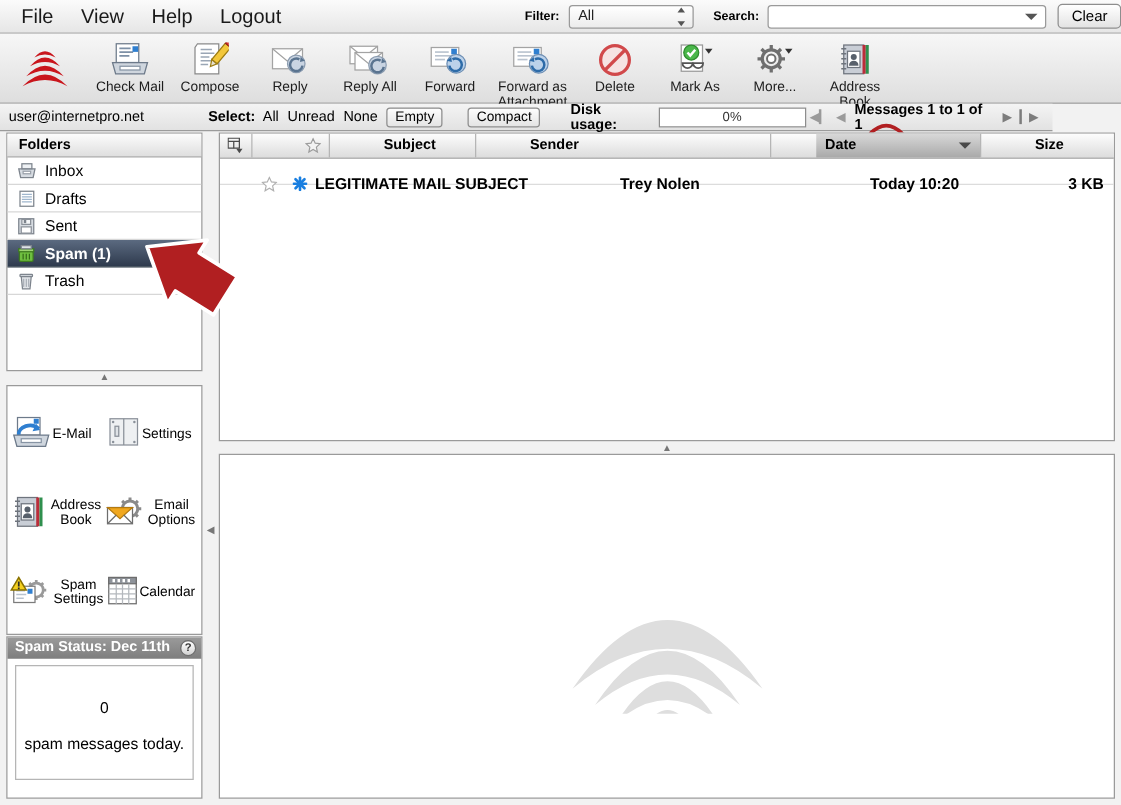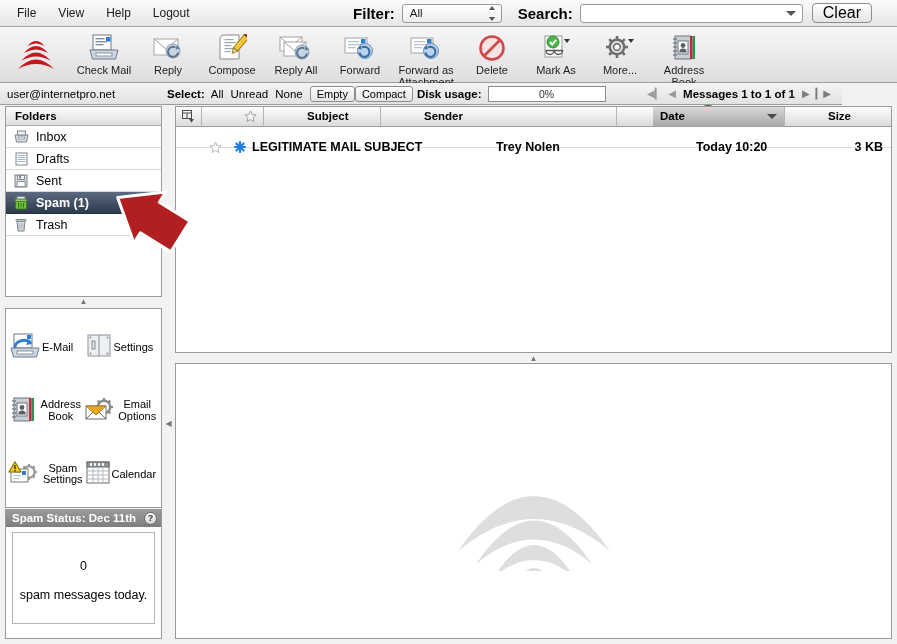--- a/index.html
+++ b/index.html
@@ -12,24 +12,24 @@
   }
   #app { position:relative; width:897px; height:644px; background:#f2f2f2; }
 
   
   .menubar{
     position:absolute; left:0; top:0; width:897px; height:27px;
     background:linear-gradient(#fbfbfb,#e6e6e6);
     border-bottom:1px solid #a6a6a6;
     display:flex; align-items:center;
   }
-  .menu-item{ padding:0 11px; font-size:12px; color:#1a1a1a; line-height:27px; height:27px; cursor:default;}
+  .menu-item{ padding:0 11px; font-size:16px; color:#1a1a1a; line-height:27px; height:27px; cursor:default;}
   .menu-item:first-child{ margin-left:6px; }
   .mb-spacer{ flex:1; }
-  .mb-label{ font-weight:bold; font-size:15px; margin-right:7px; }
+  .mb-label{ font-weight:bold; font-size:10px; margin-right:7px; }
 
   .sel-wrap{ position:relative; width:100px; height:19px; margin-right:16px; }
   .sel-box{
     width:100%; height:19px; border:1px solid #9a9a9a; border-radius:3px;
     background:linear-gradient(#ffffff,#ececec);
     font-size:11.5px; padding-left:7px; line-height:17px; color:#222;
   }
   .sel-arrows{
     position:absolute; right:5px; top:2px; width:9px; height:15px;
     display:flex; flex-direction:column; justify-content:space-between; align-items:center;
@@ -43,22 +43,22 @@
     width:100%; height:19px; border:1px solid #9a9a9a; border-radius:3px;
     background:#fff; font-size:11.5px; padding-left:6px; padding-right:20px;
     line-height:17px; color:#222; font-family:"Liberation Sans",sans-serif;
   }
   .search-caret{
     position:absolute; right:7px; top:7px; width:0;height:0;
     border-left:5px solid transparent; border-right:5px solid transparent; border-top:5px solid #555;
   }
   .btn-clear{
     height:20px; padding:0 10px; border:1px solid #8e8e8e; border-radius:4px;
-    background:linear-gradient(#ffffff,#e3e3e3); font-size:16px; line-height:18px;
-    margin-right:25px; cursor:default;
+    background:linear-gradient(#ffffff,#e3e3e3); font-size:12px; line-height:18px;
+    margin-right:0; cursor:default;
   }
 
   
   .toolbar{
     position:absolute; left:0; top:27px; width:897px; height:56px;
     background:linear-gradient(#f7f7f7,#dedede);
     border-bottom:1px solid #9b9b9b;
     display:flex; align-items:flex-start;
   }
   .logo-cell{ width:72px; height:56px; display:flex; align-items:center; justify-content:center; }
@@ -76,21 +76,21 @@
     position:absolute; left:0; top:83px; width:842px; height:22px;
     background:linear-gradient(#f4f4f4,#e2e2e2);
     border-bottom:1px solid #9b9b9b;
     display:flex; align-items:center; font-size:11.5px;
   }
   .acct{ margin-left:7px; width:160px; }
   .sel-lbl{ font-weight:bold; margin-right:6px; }
   .sel-link{ margin-right:7px; cursor:default;}
   .mini-btn{
     border:1px solid #8d8d8d; border-radius:3px; background:linear-gradient(#fdfdfd,#e4e4e4);
-    padding:0 6px; height:16px; line-height:14px; font-size:11px; margin-right:0; cursor:default;
+    padding:0 6px; height:16px; line-height:14px; font-size:11px; margin-right:20px; cursor:default;
   }
   .disk-lbl{ font-weight:bold; margin-left:4px; margin-right:6px; }
   .disk-bar{
     width:118px; height:16px; border:1px solid #8d8d8d; background:#fff;
     font-size:10.5px; text-align:center; line-height:14px; color:#333;
   }
   .pager{ margin-left:auto; display:flex; align-items:center; margin-right:8px; position:relative;}
   .pg-arrow{ color:#9a9a9a; font-size:10px; margin:0 3px; cursor:default;}
   .pg-arrow.on{ color:#7c7c7c; }
   .pg-text{ font-weight:bold; font-size:11.5px; margin:0 4px; position:relative;}
@@ -262,50 +262,50 @@
             <rect x="19" y="3" width="4.5" height="4.5" fill="#2f7fd0"></rect>
             <path d="M3 16 h28 l-2.5 9 h-23 Z" fill="#cfd6de" stroke="#6d7a8a"></path>
             <rect x="9" y="19" width="16" height="3" fill="#fff" stroke="#8794a4"></rect>
           </svg>
         </div>
         <div class="tb-lab">Check Mail</div>
       </div>
 
       <div class="tb-btn">
         <div class="tb-ico">
-          <svg width="34" height="26" viewBox="0 0 34 26">
-            <rect x="3" y="4" width="24" height="16" fill="#fff" stroke="#a3a3a3"></rect>
-            <path d="M3 4 L15 14 L27 4" fill="none" stroke="#a3a3a3"></path>
-            <circle cx="22" cy="16" r="7" fill="#c9d4e2" stroke="#8b9cb0"></circle>
-            <path d="M24.5 12.5 a5 5 0 1 0 2.5 5" fill="none" stroke="#5a7490" stroke-width="2"></path>
-            <path d="M25.5 10.5 l-0.5 4 l4 -1 Z" fill="#5a7490"></path>
-          </svg>
-        </div>
-        <div class="tb-lab">Reply</div>
-      </div>
-
-      <div class="tb-btn">
-        <div class="tb-ico">
           <svg width="30" height="28" viewBox="0 0 30 28">
             <path d="M5 1 h17 v24 h-19 V4 Z" fill="#fff" stroke="#8a8a8a"></path>
             <g fill="#9aa6b5">
               <rect x="7.5" y="5" width="9" height="1.2"></rect>
                 <rect x="7.5" y="8" width="11" height="1.2"></rect>
               <rect x="7.5" y="11" width="7" height="1.2"></rect>
                 <rect x="7.5" y="14" width="10" height="1.2"></rect>
               <rect x="7.5" y="17" width="6" height="1.2"></rect>
             </g>
             <g transform="rotate(40 20 14)">
               <rect x="17" y="-1" width="5.5" height="17" fill="#f2c73b" stroke="#9d7c13"></rect>
               <path d="M17 16 l2.75 5 l2.75 -5 Z" fill="#e6e0cf" stroke="#9d7c13"></path>
               <path d="M17 -1 h5.5 v-4 h-5.5 Z" fill="#d8302b" stroke="#96211d"></path>
             </g>
           </svg>
         </div>
         <div class="tb-lab">Compose</div>
+      </div>
+
+      <div class="tb-btn">
+        <div class="tb-ico">
+          <svg width="34" height="26" viewBox="0 0 34 26">
+            <rect x="3" y="4" width="24" height="16" fill="#fff" stroke="#a3a3a3"></rect>
+            <path d="M3 4 L15 14 L27 4" fill="none" stroke="#a3a3a3"></path>
+            <circle cx="22" cy="16" r="7" fill="#c9d4e2" stroke="#8b9cb0"></circle>
+            <path d="M24.5 12.5 a5 5 0 1 0 2.5 5" fill="none" stroke="#5a7490" stroke-width="2"></path>
+            <path d="M25.5 10.5 l-0.5 4 l4 -1 Z" fill="#5a7490"></path>
+          </svg>
+        </div>
+        <div class="tb-lab">Reply</div>
       </div>
 
       <div class="tb-btn">
         <div class="tb-ico">
           <svg width="36" height="26" viewBox="0 0 36 26">
             <rect x="2" y="2" width="22" height="14" fill="#fff" stroke="#a3a3a3"></rect>
             <path d="M2 2 L13 11 L24 2" fill="none" stroke="#a3a3a3"></path>
             <rect x="6" y="7" width="22" height="14" fill="#fff" stroke="#a3a3a3"></rect>
             <path d="M6 7 L17 16 L28 7" fill="none" stroke="#a3a3a3"></path>
             <circle cx="24" cy="17" r="7" fill="#c9d4e2" stroke="#8b9cb0"></circle>

